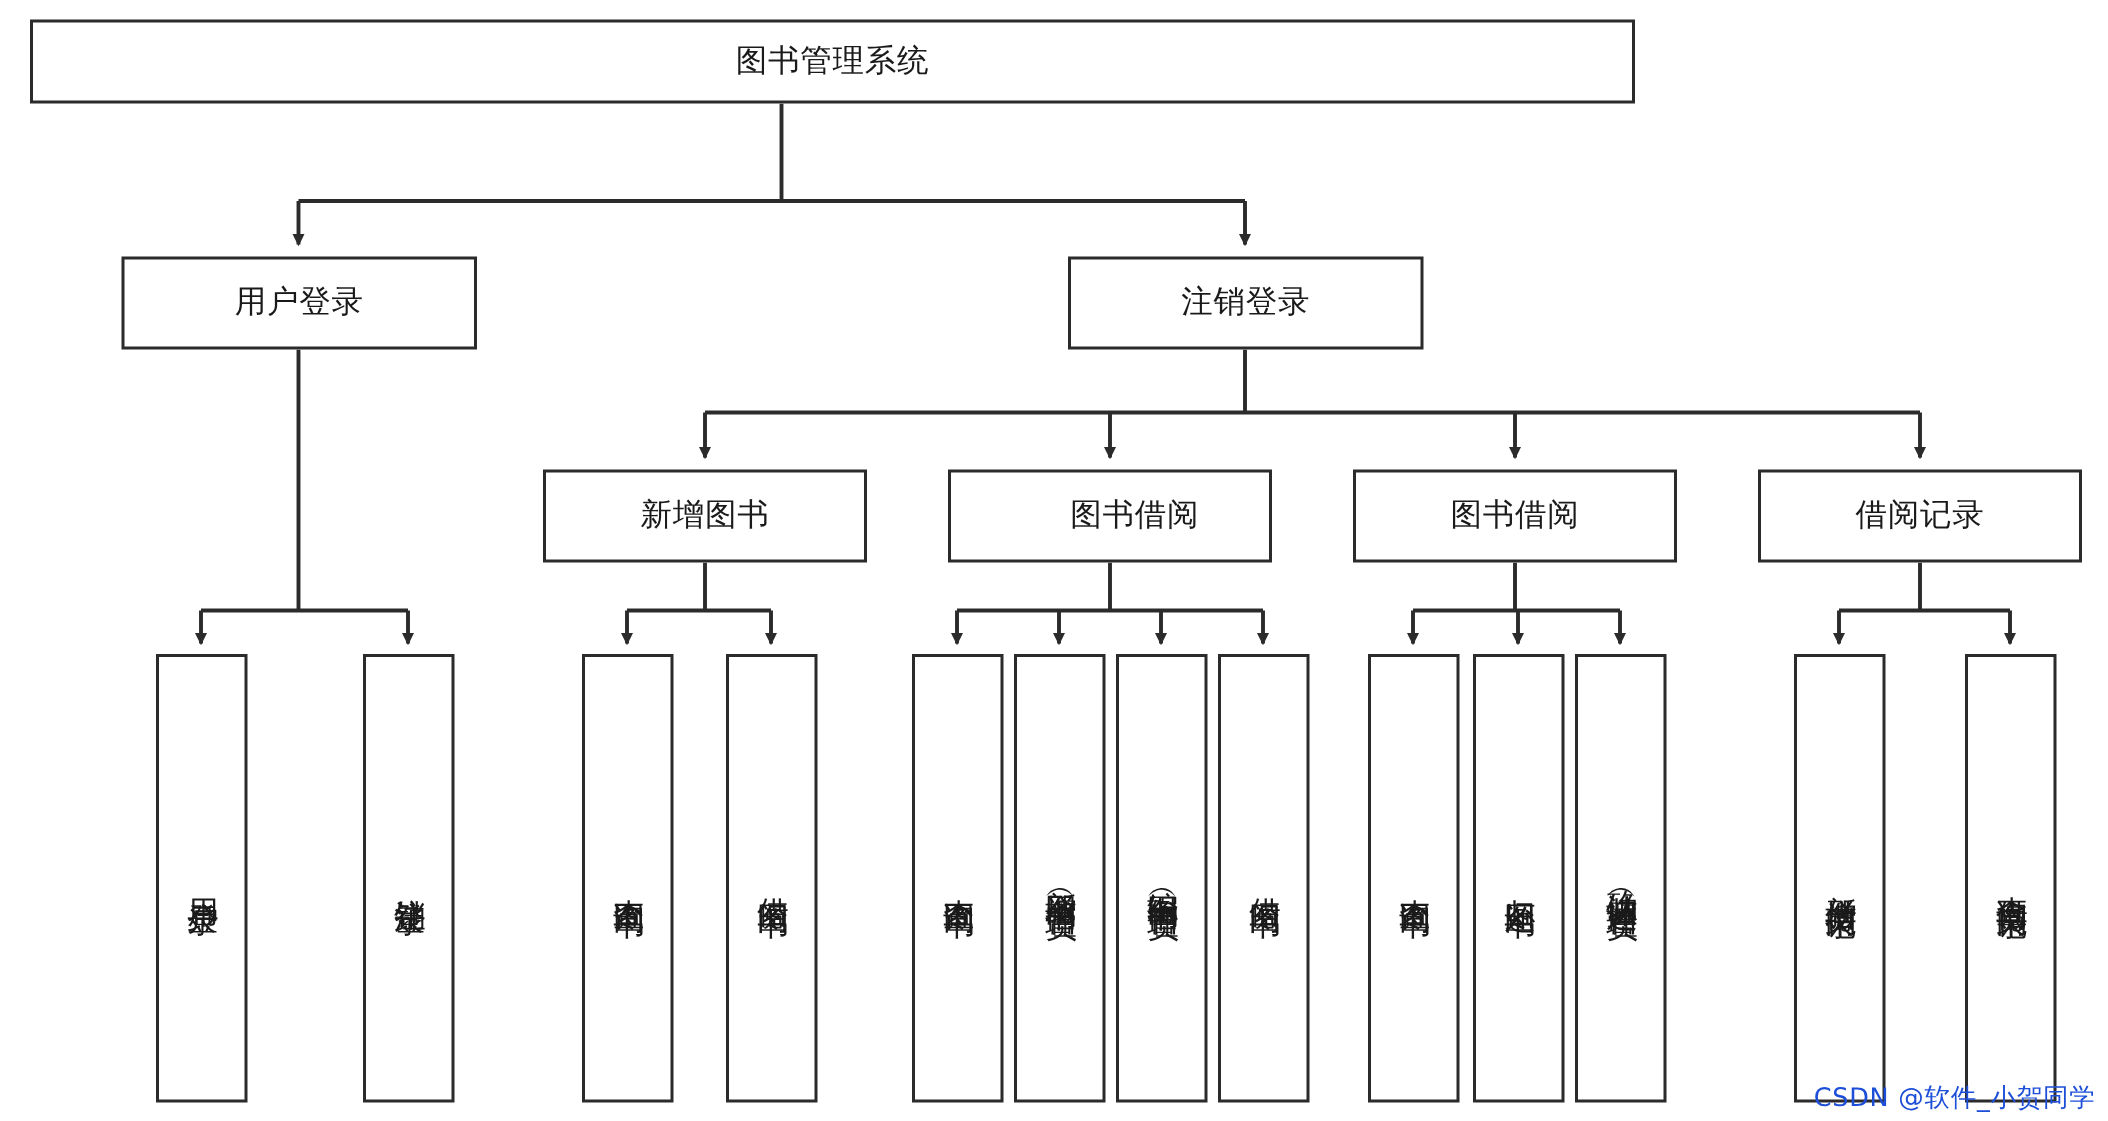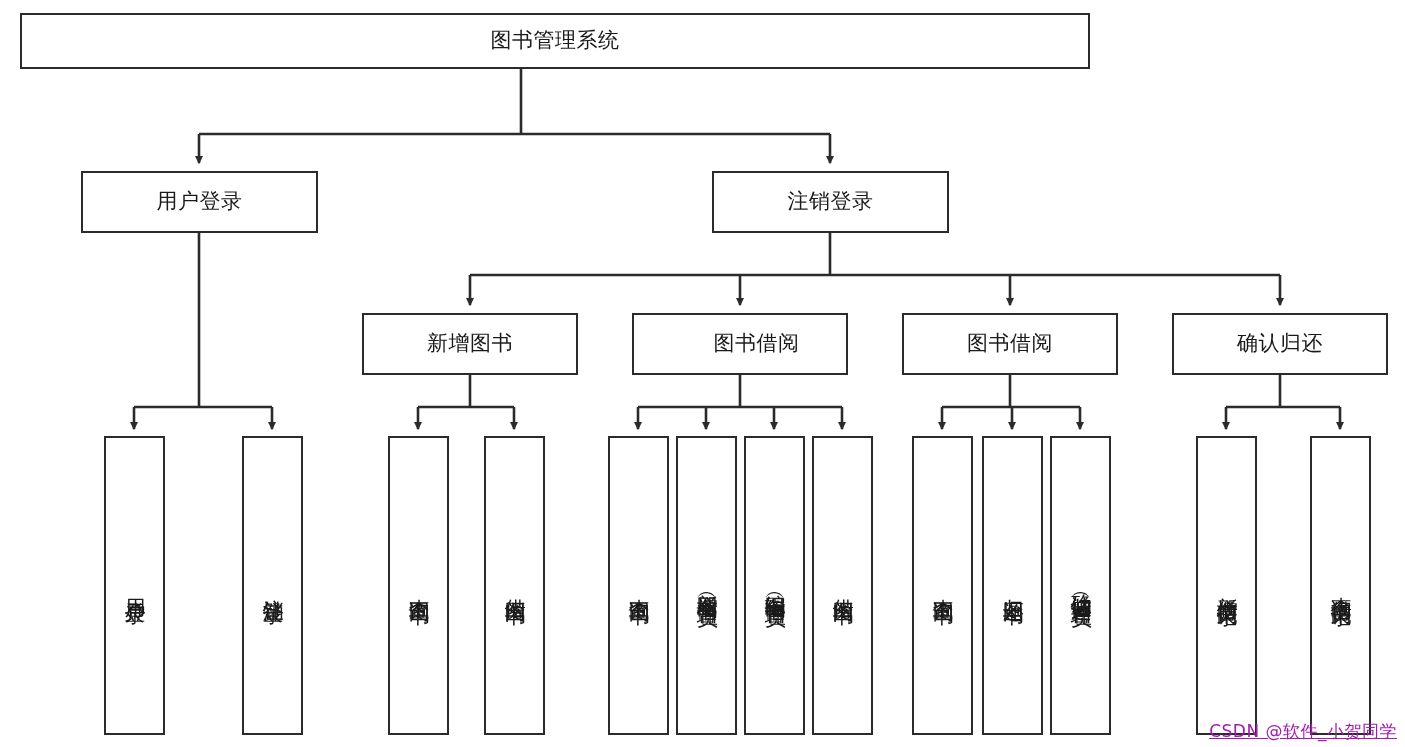--- a/index.html
+++ b/index.html
@@ -52,24 +52,23 @@
     writing-mode: vertical-rl;
     text-orientation: upright;
     white-space: nowrap;
     display: block;
   }
   .watermark {
     position: absolute;
     right: 8px;
     bottom: 4px;
     font-size: 17px;
-    color: #a21caf;
+    color: #1d4ed8;
     white-space: nowrap;
     letter-spacing: 0.5px;
-    text-decoration: underline;
   }
 </style>
 </head>
 <body>
 
 <div id="diagram-root">
 
   <svg id="connectors" viewBox="0 0 1405 747" xmlns="http://www.w3.org/2000/svg">
     <defs>
       <marker id="arrowhead" markerWidth="9" markerHeight="9" refX="7.2" refY="4.5" orient="auto" markerUnits="userSpaceOnUse">
@@ -121,21 +120,21 @@
   </svg>
 
   <div class="node horizontal" style="left:20px; top:13px; width:1070px; height:56px;">图书管理系统</div>
 
   <div class="node horizontal" style="left:81px; top:171px; width:237px; height:62px;">用户登录</div>
   <div class="node horizontal" style="left:712px; top:171px; width:237px; height:62px;">注销登录</div>
 
   <div class="node horizontal" style="left:362px; top:313px; width:216px; height:62px;">新增图书</div>
   <div class="node horizontal" style="left:632px; top:313px; width:216px; height:62px;padding-left:33px;">图书借阅</div>
   <div class="node horizontal" style="left:902px; top:313px; width:216px; height:62px;">图书借阅</div>
-  <div class="node horizontal" style="left:1172px; top:313px; width:216px; height:62px;">确认归还</div>
+  <div class="node horizontal" style="left:1172px; top:313px; width:216px; height:62px;">借阅记录</div>
 
   <div class="node vertical" style="left:104px; top:436px; width:61px; height:299px;">
     <span class="vtext">用户登录</span>
   </div>
   <div class="node vertical" style="left:242px; top:436px; width:61px; height:299px;">
     <span class="vtext">注销登录</span>
   </div>
 
   <div class="node vertical" style="left:388px; top:436px; width:61px; height:299px;">
     <span class="vtext">查询图书</span>

